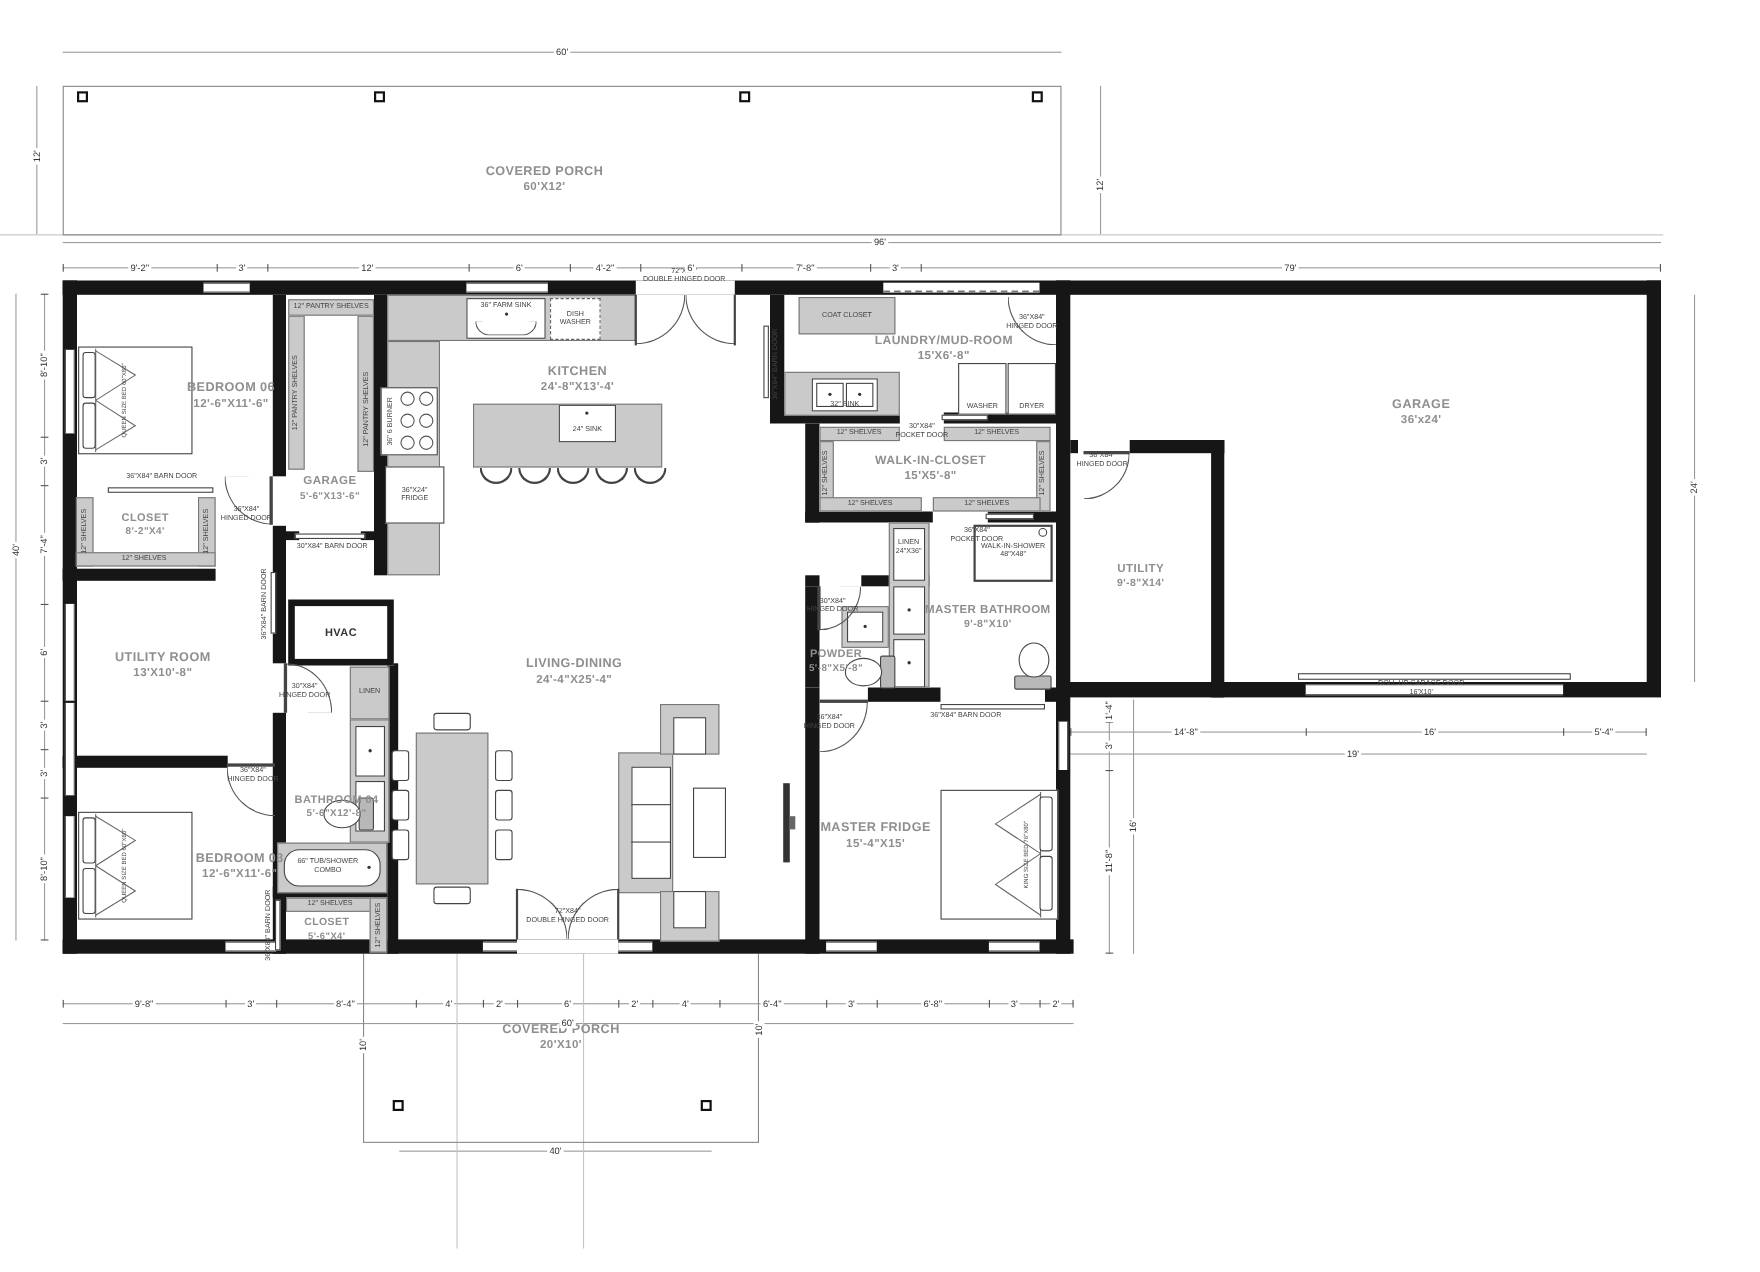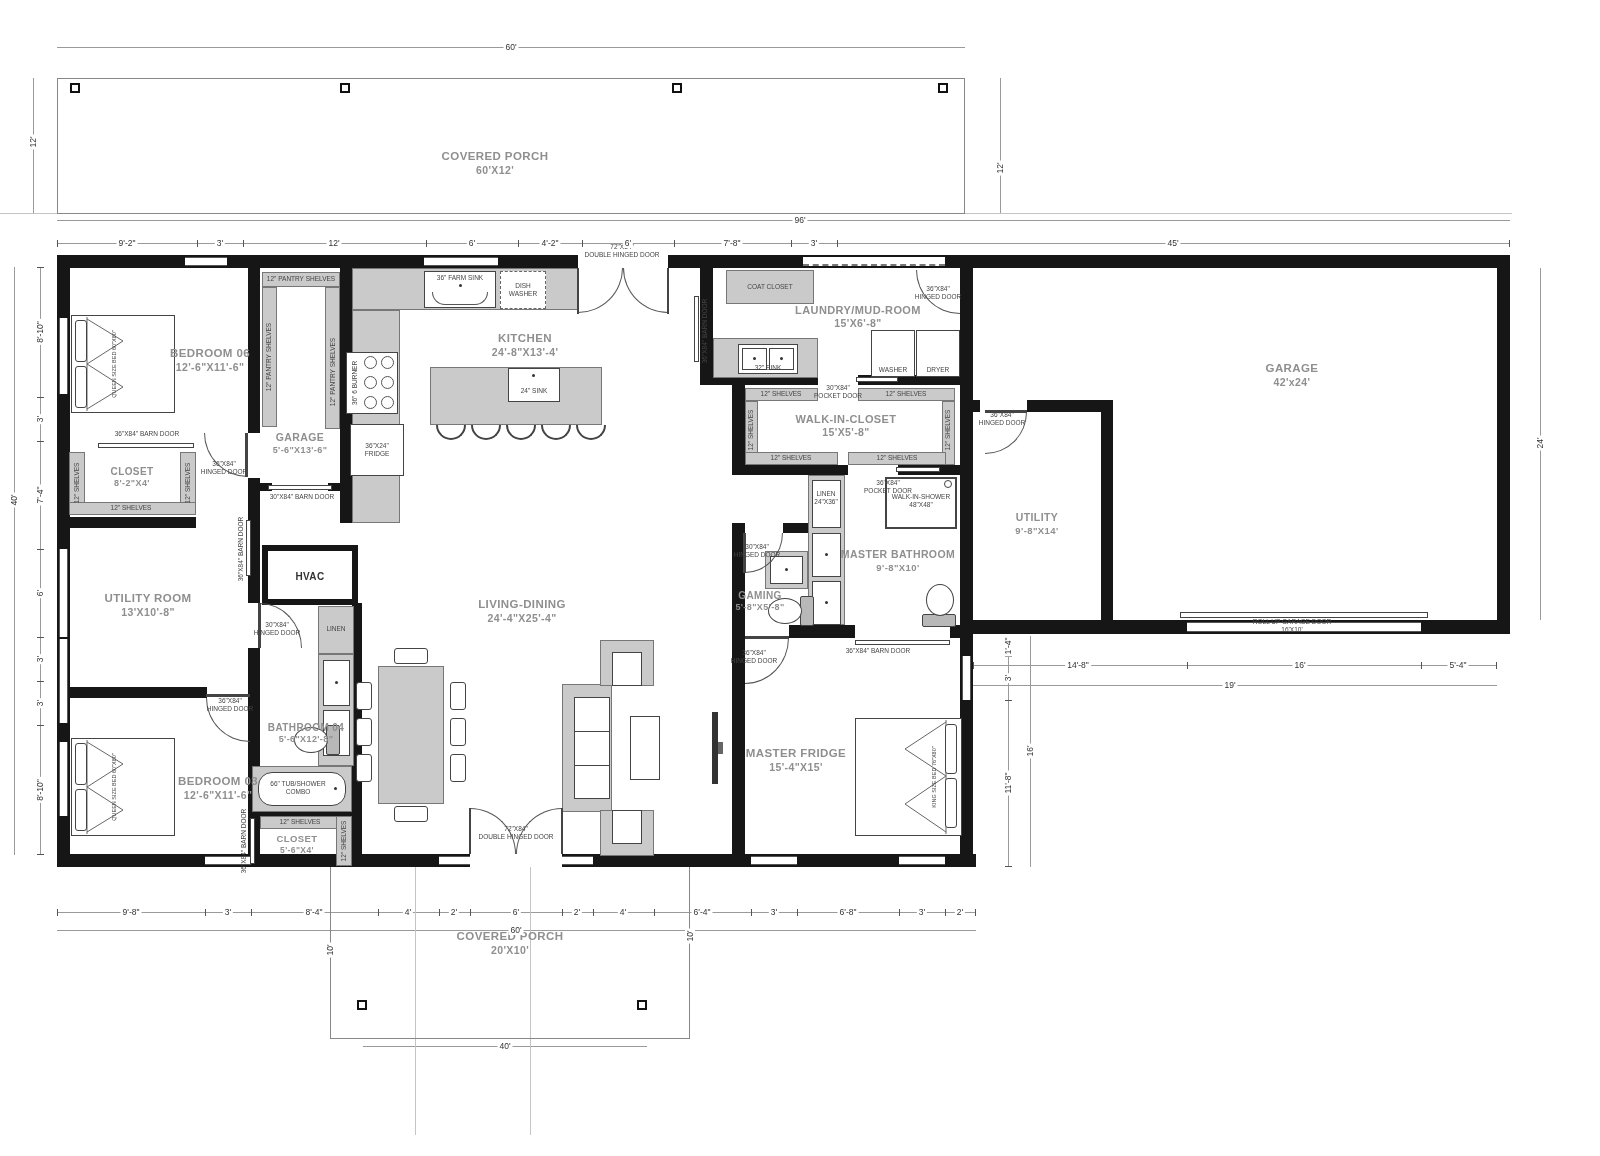--- a/index.html
+++ b/index.html
@@ -336,32 +336,32 @@
   <div class="c room" style="left:858px;top:317px;font-size:11px">
       <div>LAUNDRY/MUD-ROOM</div>
       <div class="sz">15'X6'-8"</div>
     </div>
   <div class="c room" style="left:846px;top:426px;font-size:11px">
       <div>WALK-IN-CLOSET</div>
       <div class="sz">15'X5'-8"</div>
     </div>
   <div class="c room" style="left:1292px;top:375px">
       <div>GARAGE</div>
-      <div class="sz">42'x24'</div>
+      <div class="sz">36'x24'</div>
     </div>
   <div class="c room" style="left:1037px;top:524px;font-size:10.5px">
       <div>UTILITY</div>
       <div class="sz" style="font-size:9.5px">9'-8"X14'</div>
     </div>
   <div class="c room" style="left:898px;top:561px;font-size:10.5px">
       <div>MASTER BATHROOM</div>
       <div class="sz" style="font-size:9.5px">9'-8"X10'</div>
     </div>
   <div class="c room" style="left:760px;top:601px;font-size:10px">
-      <div>GAMING</div>
+      <div>POWDER</div>
       <div class="sz" style="font-size:9px">5'-8"X5'-8"</div>
     </div>
   <div class="c room" style="left:148px;top:605px">
       <div>UTILITY ROOM</div>
       <div class="sz">13'X10'-8"</div>
     </div>
   <div class="c room" style="left:310px;top:576px;font-size:10px;color:#333">
       <div>HVAC</div>
     </div>
   <div class="c room" style="left:306px;top:733px;font-size:10px">
@@ -486,21 +486,21 @@
   <div class="c dimv" style="left:1000px;top:168px">12'</div>
   <div class="c dim" style="left:800px;top:220px">96'</div>
   <div class="c dim" style="left:127px;top:243px">9'-2"</div>
   <div class="c dim" style="left:220px;top:243px">3'</div>
   <div class="c dim" style="left:334px;top:243px">12'</div>
   <div class="c dim" style="left:472px;top:243px">6'</div>
   <div class="c dim" style="left:550px;top:243px">4'-2"</div>
   <div class="c dim" style="left:628px;top:243px">6'</div>
   <div class="c dim" style="left:732px;top:243px">7'-8"</div>
   <div class="c dim" style="left:814px;top:243px">3'</div>
-  <div class="c dim" style="left:1173px;top:243px">45'</div>
+  <div class="c dim" style="left:1173px;top:243px">79'</div>
   <div class="c dimv" style="left:14px;top:500px">40'</div>
   <div class="c dimv" style="left:40px;top:332px">8'-10"</div>
   <div class="c dimv" style="left:40px;top:419px">3'</div>
   <div class="c dimv" style="left:40px;top:495px">7'-4"</div>
   <div class="c dimv" style="left:40px;top:593px">6'</div>
   <div class="c dimv" style="left:40px;top:659px">3'</div>
   <div class="c dimv" style="left:40px;top:703px">3'</div>
   <div class="c dimv" style="left:40px;top:790px">8'-10"</div>
   <div class="c dimv" style="left:1540px;top:443px">24'</div>
   <div class="c dim" style="left:1078px;top:665px">14'-8"</div>

